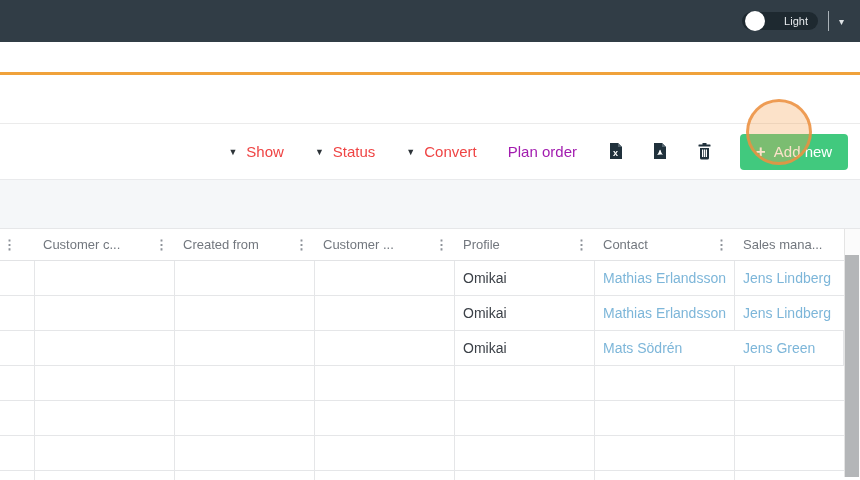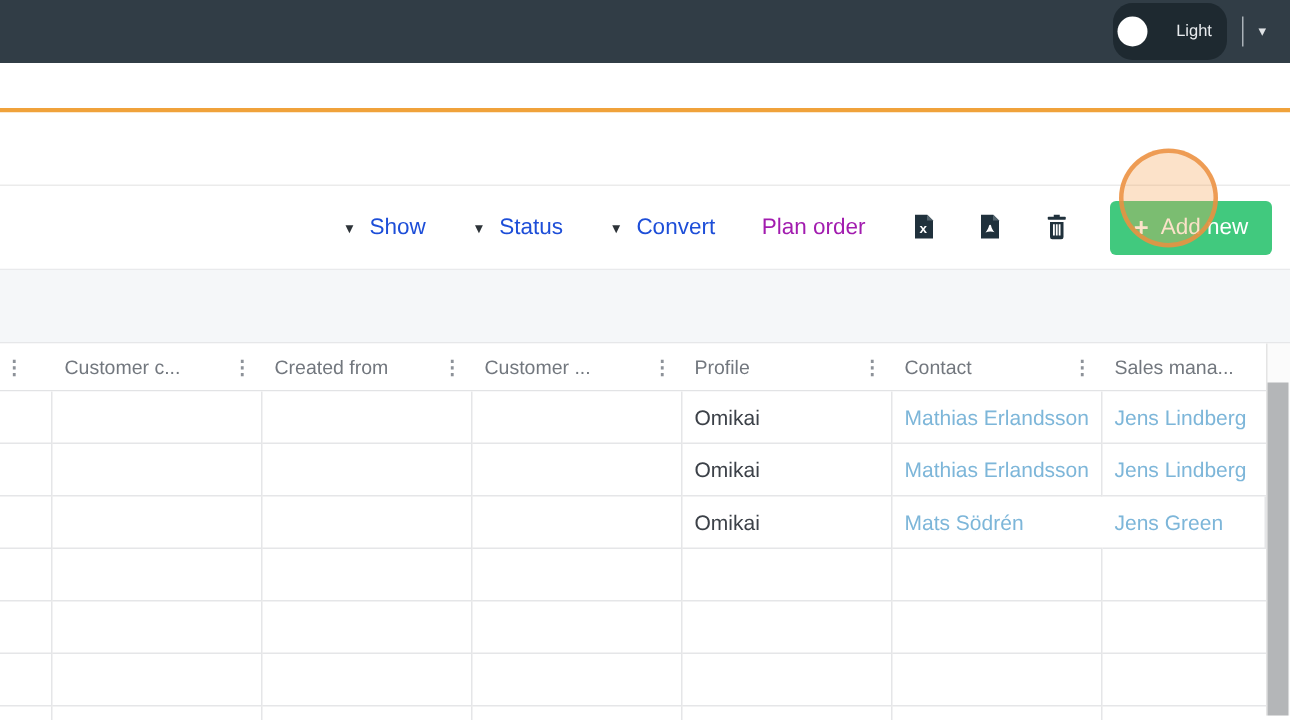--- a/index.html
+++ b/index.html
@@ -3,38 +3,38 @@
 <meta charset="utf-8">
 <style>
   * { margin:0; padding:0; box-sizing:border-box; }
   html,body { width:860px; height:480px; overflow:hidden; background:#fff;
     font-family:"Liberation Sans", sans-serif; }
   .page { position:relative; width:860px; height:480px; }
 
   
   .topbar { height:42px; background:#313d46; display:flex; align-items:center;
     justify-content:flex-end; padding-right:4px; }
-  .theme-toggle { width:76px; height:38px; background:#1e2930; border-radius:13px;
+  .theme-toggle { width:76px; height:18px; background:#1e2930; border-radius:13px;
     display:flex; align-items:center; padding:0 10px 0 3px; cursor:pointer; }
   .toggle-knob { width:20px; height:20px; background:#ffffff; border-radius:50%; }
   .toggle-label { margin-left:auto; color:#e8ebee; font-size:11px; }
   .topbar-divider { width:1px; height:20px; background:#aab2b8; margin:0 10px 0 10px; }
   .topbar-caret { color:#dfe3e6; font-size:10px; margin-right:12px; cursor:pointer; }
   .user-email { color:#ffffff; font-size:15px; font-weight:bold; margin-right:2px; letter-spacing:.2px; }
 
   
   .accent-strip { height:33px; background:#ffffff; border-bottom:3px solid #f0a23b; }
   .sub-strip { height:49px; background:#ffffff; border-bottom:1px solid #ebebeb; }
 
   
   .toolbar { height:55px; background:#ffffff; display:flex; align-items:center;
     justify-content:flex-end; padding-right:12px; position:relative; }
   .tb-menu { display:flex; align-items:center; gap:9px; margin-right:31px; cursor:pointer; }
   .tb-caret { font-size:9px; color:#2d3338; }
-  .tb-label { font-size:15px; color:#1d4ed8; }
+  .tb-label { font-size:15px; color:#ef4444; }
   .tb-text-btn { font-size:15px; color:#a21caf; margin-right:31px; cursor:pointer; }
   .tb-icon { width:16px; height:18px; margin-right:28px; cursor:pointer; display:flex;
     align-items:center; justify-content:center; }
   .add-new-btn { background:#41c97e; border:none; border-radius:4px; height:36px;
     width:108px; color:#ffffff; font-size:15px; display:flex; align-items:center;
     justify-content:center; gap:8px; cursor:pointer; font-family:inherit; }
   .plus-glyph { font-size:17px; font-weight:bold; line-height:1; }
   .click-ring { position:absolute; left:746px; top:-25px; width:66px; height:66px;
     border-radius:50%; background:rgba(246,166,88,.32); border:3px solid rgba(235,143,64,.85);
     pointer-events:none; z-index:5; }

